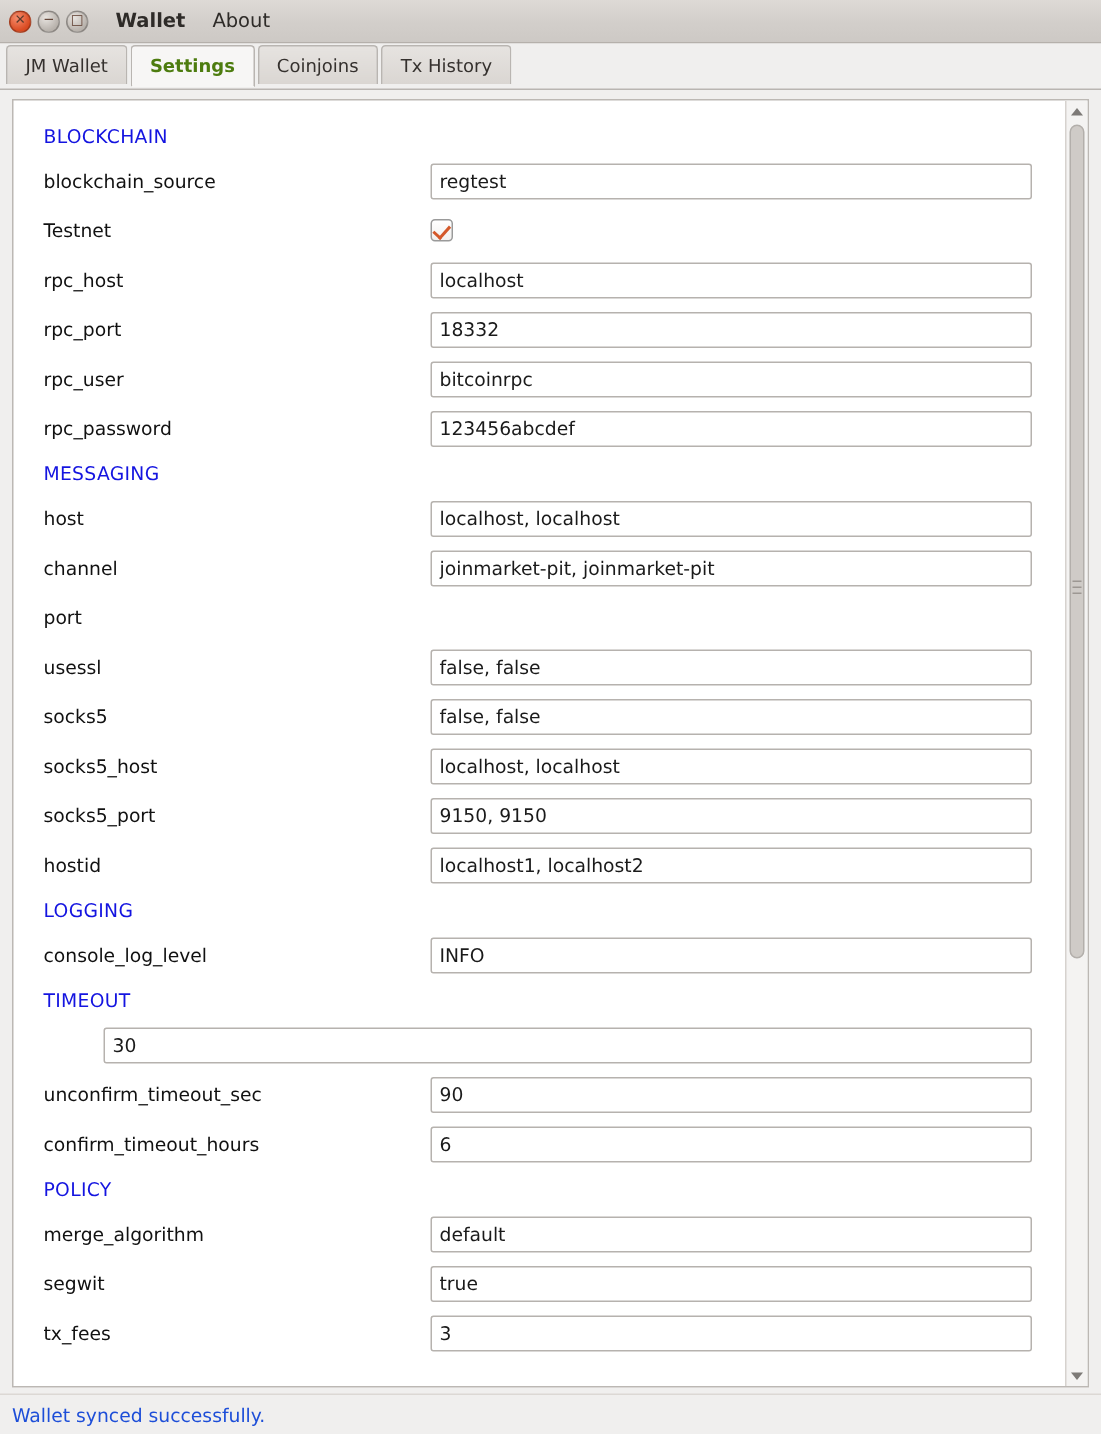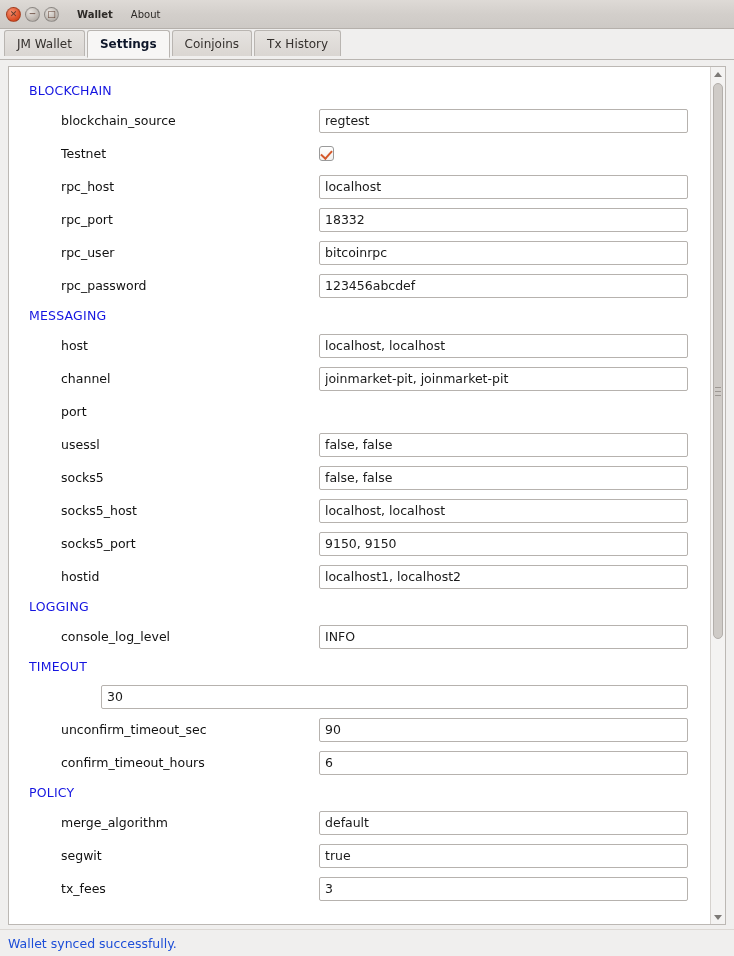--- a/index.html
+++ b/index.html
@@ -66,21 +66,21 @@
     text-align: center;
     left: 0;
     top: 0;
   }
   .menubar {
     display: flex;
     align-items: center;
     gap: 2px;
   }
   .menuitem {
-    font-size: 10px;
+    font-size: 13px;
     color: #2e2b28;
     padding: 2px 8px;
     border-radius: 2px;
     font-weight: bold;
   }
   .menuitem.plain { font-weight: normal; }
 
   
   .tabbar {
     height: 30px;
@@ -99,21 +99,21 @@
     border-bottom: none;
     background: linear-gradient(to bottom, #e6e3e0, #dad6d2);
     margin-right: 2px;
     border-top-left-radius: 3px;
     border-top-right-radius: 3px;
     position: relative;
     top: 1px;
   }
   .tab.active {
     background: #f7f6f5;
-    color: #0f172a;
+    color: #4d7c0f;
     font-weight: bold;
     padding-bottom: 6px;
     top: 1px;
     border-bottom: 1px solid #f7f6f5;
   }
 
   
   .content {
     flex: 1 1 auto;
     background: #f0efee;
@@ -142,21 +142,20 @@
     font-size: 12.5px;
     padding: 6px 0 6px 20px;
     letter-spacing: 0.2px;
   }
   .row {
     display: flex;
     align-items: center;
     height: 33px;
     padding-left: 20px;
     box-sizing: border-box;
-    margin-left: 32px;
   }
   .row .label {
     width: 218px;
     flex: none;
     color: #111;
     font-size: 12.5px;
   }
   .row .field {
     flex: 1 1 auto;
     margin-right: 22px;

